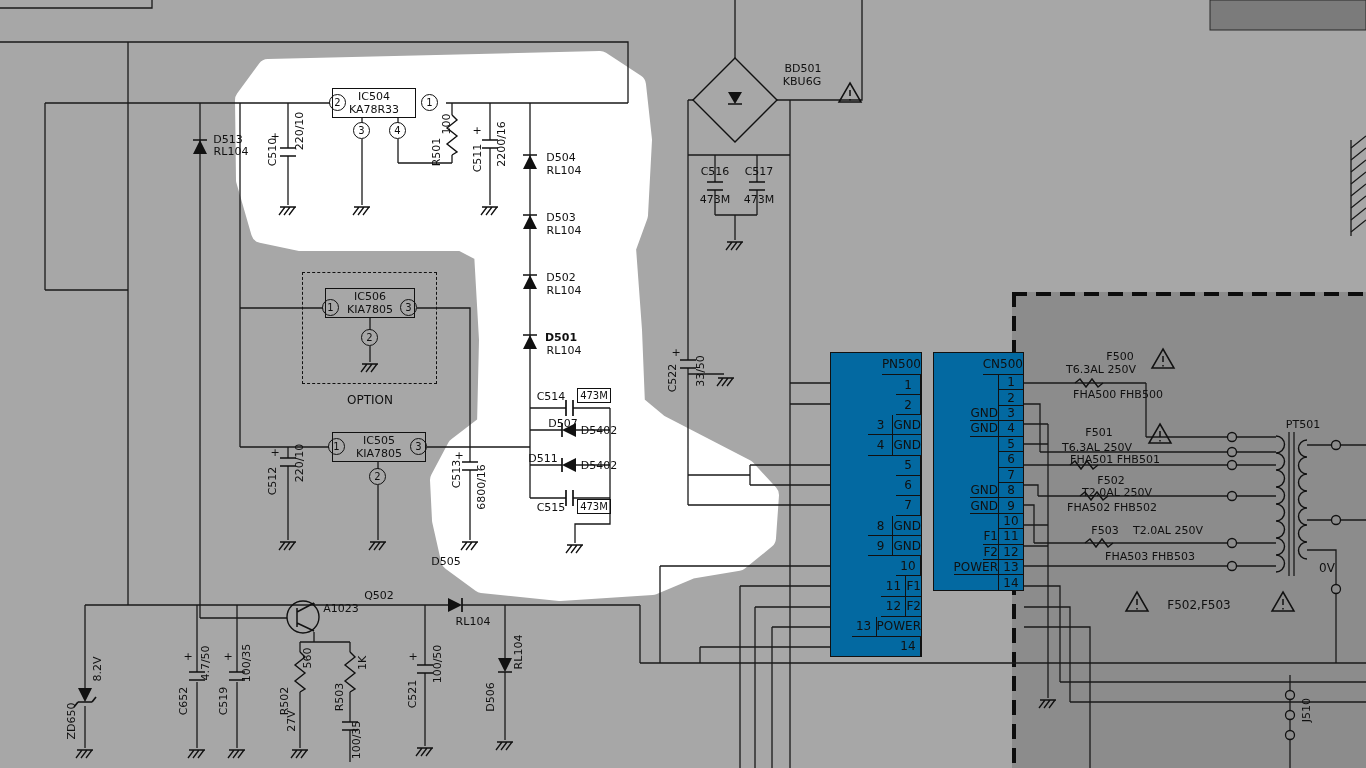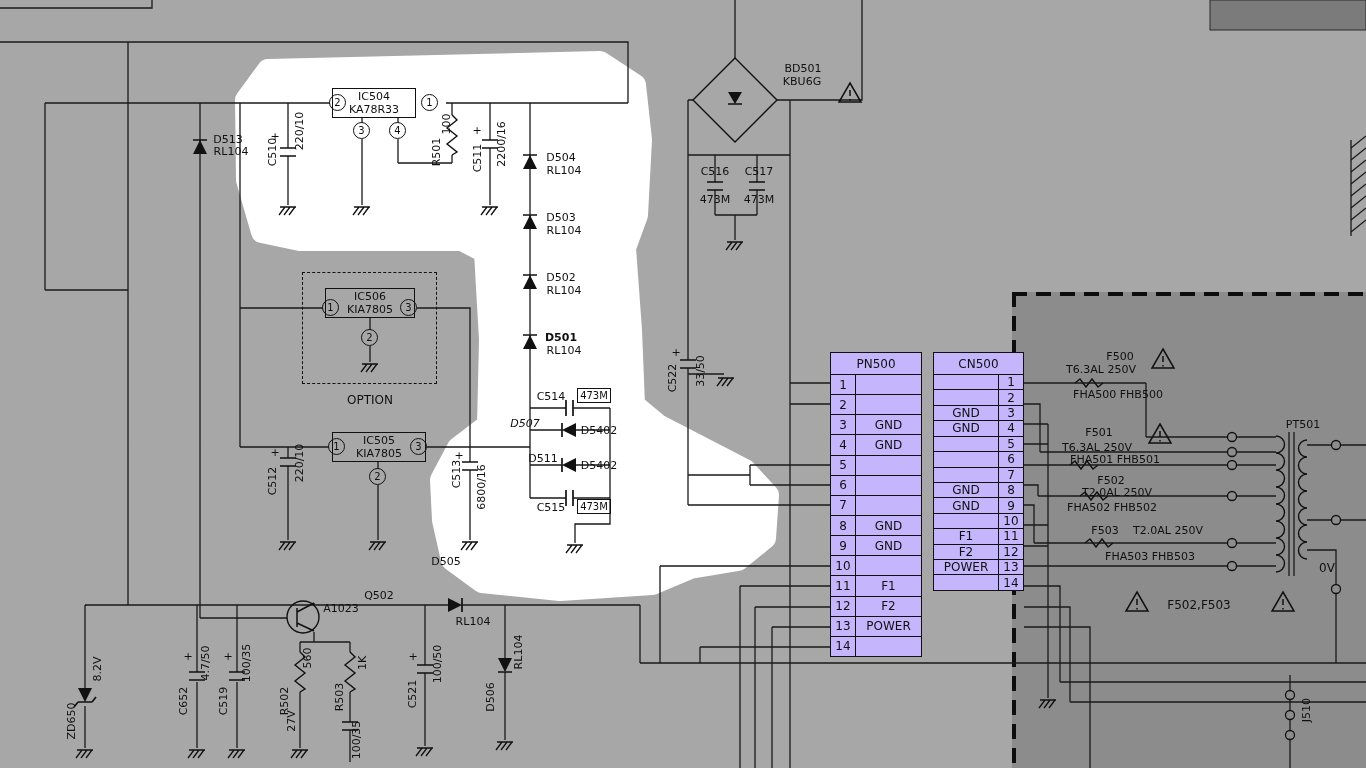--- a/index.html
+++ b/index.html
@@ -10,22 +10,22 @@
        white-space:nowrap;color:#101010;}
   .rot{transform:translate(-50%,-50%) rotate(-90deg);}
   .icbox{position:absolute;border:1.4px solid #111;box-sizing:border-box;display:flex;
          flex-direction:column;align-items:center;justify-content:center;font-size:11px;
          line-height:13px;background:transparent;}
   .dashbox{position:absolute;border:1.7px dashed #111;box-sizing:border-box;background:transparent;}
   .valbox{position:absolute;border:1.1px solid #111;box-sizing:border-box;display:flex;
           align-items:center;justify-content:center;font-size:10px;background:transparent;}
   .pin{position:absolute;width:17px;height:17px;box-sizing:border-box;border:1.3px solid #111;
        border-radius:50%;display:flex;align-items:center;justify-content:center;font-size:10px;}
-  .ctable{position:absolute;background:#c4b5fd;border:1.5px solid #111;box-sizing:border-box;
-          display:flex;flex-direction:column;font-size:12px;}
+  .ctable{position:absolute;background:#0369a1;border:1.5px solid #111;box-sizing:border-box;
+          display:flex;flex-direction:column;font-size:12px;align-items:flex-end;}
   .ctable .hdr{height:21px;border-bottom:1.4px solid #111;display:flex;align-items:center;
                justify-content:center;flex:none;}
   .trow{flex:1;display:flex;border-bottom:1px solid #111;min-height:0;}
   .trow:last-child{border-bottom:none;}
   .cellnum{width:24px;display:flex;align-items:center;justify-content:center;flex:none;}
   .celllab{flex:1;display:flex;align-items:center;justify-content:center;}
   .pn .cellnum{border-right:1px solid #111;}
   .cn .celllab{border-right:1px solid #111;}
 </style>
 </head>
@@ -381,21 +381,21 @@
 <div class="lbl" style="left:561px;top:217px;">D503</div>
 <div class="lbl" style="left:564px;top:230px;">RL104</div>
 <div class="lbl" style="left:561px;top:277px;">D502</div>
 <div class="lbl" style="left:564px;top:290px;">RL104</div>
 <div class="lbl" style="left:561px;top:337px;font-weight:bold;">D501</div>
 <div class="lbl" style="left:564px;top:350px;">RL104</div>
 
 <div class="lbl" style="left:551px;top:396px;">C514</div>
 <div class="lbl" style="left:551px;top:507px;">C515</div>
 
-<div class="lbl" style="left:525px;top:423px;font-style:italic;">D507</div>
+<div class="lbl" style="left:563px;top:423px;">D507</div>
 <div class="lbl" style="left:599px;top:430px;">D5402</div>
 <div class="lbl" style="left:543px;top:458px;">D511</div>
 <div class="lbl" style="left:599px;top:465px;">D5402</div>
 
 <div class="lbl rot" style="left:456px;top:474px;">C513</div>
 <div class="lbl rot" style="left:481px;top:487px;">6800/16</div>
 <div class="lbl" style="left:459px;top:455px;">+</div>
 
 <div class="lbl" style="left:370px;top:400px;font-size:12px;">OPTION</div>
 

